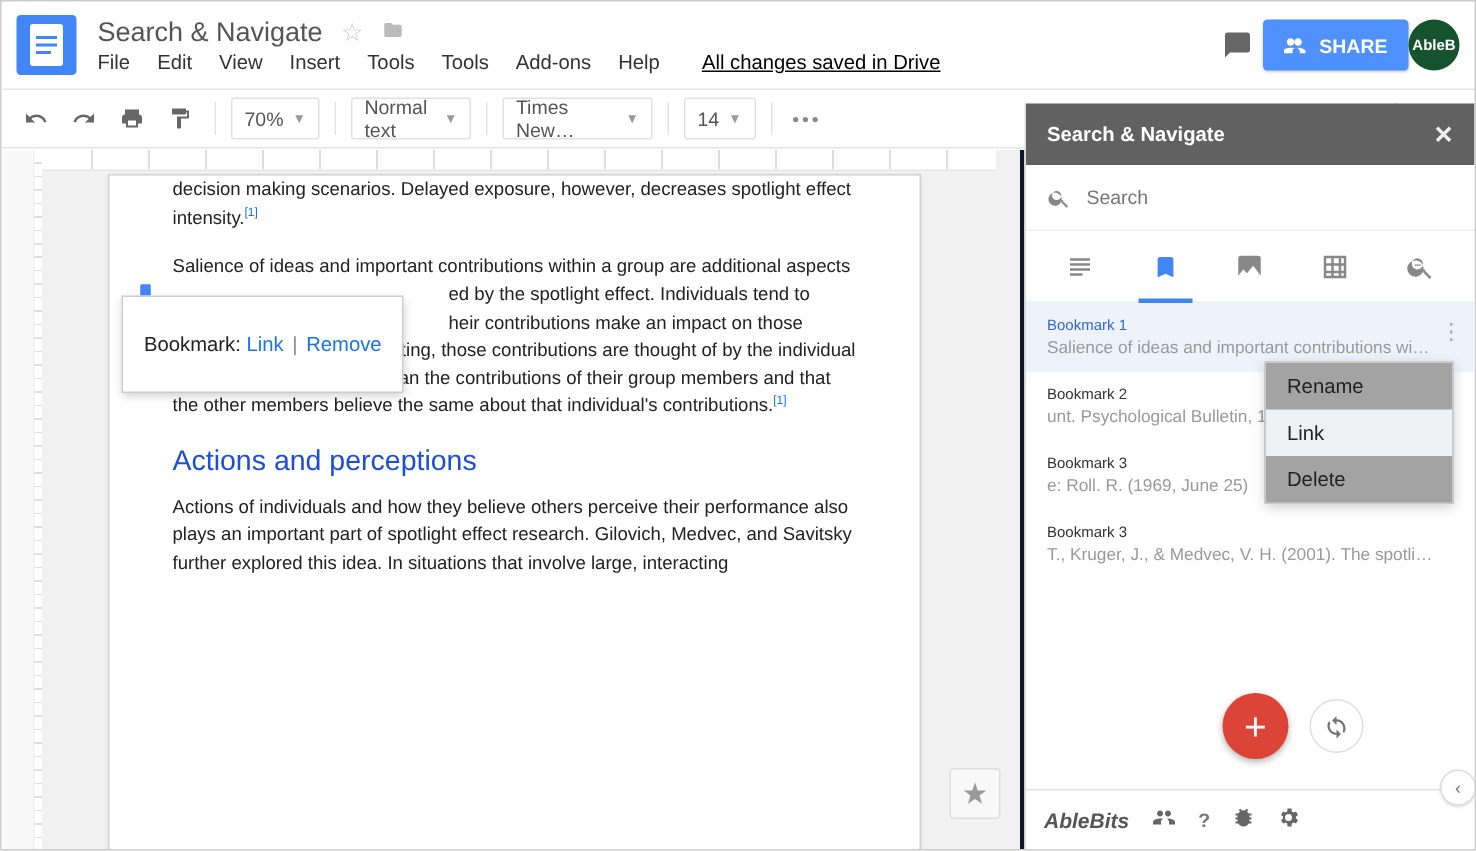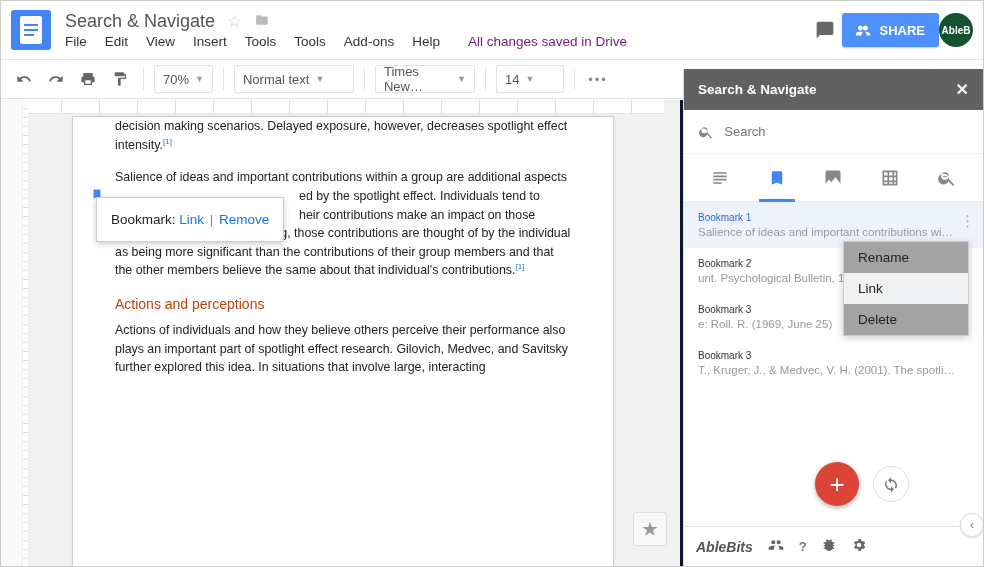--- a/index.html
+++ b/index.html
@@ -7,44 +7,44 @@
 .topbar{display:flex;align-items:center;height:58px;padding:0 10px;gap:8px}
 .docs-icon{width:40px;height:40px;background:#4285f4;border-radius:3px;display:flex;align-items:center;justify-content:center;margin-right:6px}
 .docs-icon::before{content:"";width:22px;height:28px;background:#fff;border-radius:2px;display:block;background-image:linear-gradient(#4285f4,#4285f4),linear-gradient(#4285f4,#4285f4),linear-gradient(#4285f4,#4285f4);background-size:14px 2px,14px 2px,10px 2px;background-position:4px 8px,4px 13px,4px 18px;background-repeat:no-repeat}
 .title-area{display:flex;flex-direction:column;gap:2px;flex:1}
 .title-row{display:flex;align-items:center;gap:12px}
 .doc-title{font-size:18px;color:#555}
 .star{color:#ccc;font-size:17px}
 .folder{color:#ccc;font-size:17px}
 .menu-row{display:flex;gap:18px;align-items:center;font-size:13.5px;color:#333}
 .menu-row span{cursor:pointer}
-.saved{color:#701a75;margin-left:10px;font-size:13.5px}
+.saved{color:#000000;text-decoration:underline;margin-left:10px;font-size:13.5px}
 .topright{display:flex;align-items:center;margin-left:auto}
 .iconbtn{width:34px;height:34px;display:flex;align-items:center;justify-content:center;color:#555;cursor:pointer}
 .share-btn{background:#4d90fe;color:#fff;font-weight:bold;font-size:13px;padding:0 14px;height:34px;border-radius:3px;display:flex;align-items:center;gap:8px;cursor:pointer;box-shadow:0 1px 2px rgba(0,0,0,.2)}
 .share-btn svg{fill:#fff}
 .account{width:34px;height:34px;border-radius:50%;background:#14532d;color:#fff;font-size:10px;font-weight:bold;display:flex;align-items:center;justify-content:center}
 .toolbar{height:40px;border-top:1px solid #e5e5e5;border-bottom:1px solid #e5e5e5;display:flex;align-items:center;padding:0 10px;gap:6px;font-size:13px;color:#555}
 .tb-sep{width:1px;height:22px;background:#e4e4e4;margin:0 4px}
 .tb-drop{display:flex;align-items:center;gap:6px;height:28px;padding:0 8px;border:1px solid #e1e1e1;border-radius:2px;cursor:pointer}
 .tb-drop .caret{font-size:9px;color:#999}
 .tb-icon{width:26px;height:26px;display:flex;align-items:center;justify-content:center;cursor:pointer}
 .tb-right{margin-left:auto;display:flex;align-items:center;gap:12px}
 .doc-canvas{position:absolute;left:0;top:99px;right:300px;bottom:0;background:#f1f1f1;overflow:hidden;border-right:3px solid #0f172a}
 .page-gutter{position:absolute;left:0;top:0;width:22px;bottom:0;background:#f9f9f9;border-right:1px solid #eee}
 .v-ruler{position:absolute;left:22px;top:0;width:5px;bottom:0;background:repeating-linear-gradient(to bottom,#fff 0,#fff 8px,#ddd 8px,#ddd 9px)}
 .h-ruler{position:absolute;left:22px;right:16px;top:0;height:14px;background:#fff;border-bottom:1px solid #e5e5e5;background-image:repeating-linear-gradient(to right,#ddd 0,#ddd 1px,transparent 1px,transparent 38px)}
 .page{position:absolute;left:71px;top:16px;width:542px;background:#fff;border:1px solid #d0d0d0;box-shadow:0 1px 3px rgba(0,0,0,.08);font-family:"Times New Roman",serif;font-size:12.4px;line-height:1.5;color:#222}
 .page1{height:465px;padding:0 42px 32px}
 .page p{margin-bottom:9px}
-.heading{color:#c2410c;font-size:14px;margin:14px 0 6px}
+.heading{color:#1d4ed8;font-size:19px;margin:14px 0 6px}
 .sup{font-size:8px;color:#1a73e8;vertical-align:super}
 .bkm-flag{position:absolute;left:93px;top:94px;width:0;height:0}
 .bkm-flag svg{position:absolute;left:-3px;top:-8px}
-.bkm-pop{position:absolute;left:95px;top:196px;background:#fff;border:1px solid #ccc;box-shadow:0 2px 6px rgba(0,0,0,.2);padding:14px 14px;font-size:13.5px;z-index:6}
+.bkm-pop{position:absolute;left:80px;top:196px;background:#fff;border:1px solid #ccc;box-shadow:0 2px 6px rgba(0,0,0,.2);padding:24px 14px;font-size:13.5px;z-index:6}
 .bkm-pop .link{color:#1a73e8;cursor:pointer}
 .bkm-pop .sep{color:#888;margin:0 2px}
 .star-btn{position:absolute;right:316px;bottom:20px;width:34px;height:34px;border:1px solid #ddd;background:#f8f8f8;border-radius:3px;display:flex;align-items:center;justify-content:center;color:#888}
 .sidepanel{position:absolute;right:0;top:68px;width:300px;bottom:0;background:#fff;display:flex;flex-direction:column;border-left:1px solid #ddd}
 .sp-head{height:41px;background:#616161;color:#fff;display:flex;align-items:center;padding:0 14px;font-size:13.5px;font-weight:bold}
 .sp-head .close{margin-left:auto;cursor:pointer;font-size:16px;opacity:.9}
 .sp-search{height:44px;display:flex;align-items:center;padding:0 14px;gap:10px;border-bottom:1px solid #eee}
 .sp-search input{border:none;outline:none;font-size:13px;width:100%}
 .sp-tabs{height:48px;display:flex;align-items:center;justify-content:space-around;border-bottom:1px solid #eee;padding:0 8px}
 .sp-tab{flex:1;display:flex;align-items:center;justify-content:center;height:100%;cursor:pointer;color:#888;position:relative}
@@ -131,31 +131,31 @@
       <svg width="16" height="16" viewBox="0 0 24 24" fill="#666">
         <path d="M18 4V3c0-.55-.45-1-1-1H5c-.55 0-1 .45-1 1v4c0 .55.45 1 1 1h12c.55 0 1-.45 1-1V6h1v4H9v11c0 .55.45 1 1 1h2c.55 0 1-.45 1-1v-9h8V4h-3z"></path>
       </svg>
     </div>
   <div class="tb-sep"></div>
   <div class="tb-drop">
       <span>70%</span>
       <span class="caret">▼</span>
     </div>
   <div class="tb-sep"></div>
-  <div class="tb-drop" style="width:120px">
+  <div class="tb-drop" style="width:80px">
       <span>Normal text</span>
       <span class="caret">▼</span>
     </div>
   <div class="tb-sep"></div>
   <div class="tb-drop" style="width:100px">
       <span>Times New…</span>
       <span class="caret">▼</span>
     </div>
   <div class="tb-sep"></div>
-  <div class="tb-drop" style="width:68px">
+  <div class="tb-drop" style="width:48px">
       <span>14</span>
       <span class="caret">▼</span>
     </div>
   <div class="tb-sep"></div>
   <div class="tb-icon" style="letter-spacing:2px;color:#888">•••</div>
   <div class="tb-right">
     <div class="tb-icon">
         <svg width="16" height="16" viewBox="0 0 24 24" fill="#666">
           <path d="M3 17.25V21h3.75L17.8 9.94l-3.75-3.75L3 17.25zM20.7 7.04a1 1 0 0 0 0-1.41l-2.34-2.34a1 1 0 0 0-1.41 0l-1.83 1.83 3.75 3.75 1.83-1.83z"></path>
         </svg>

